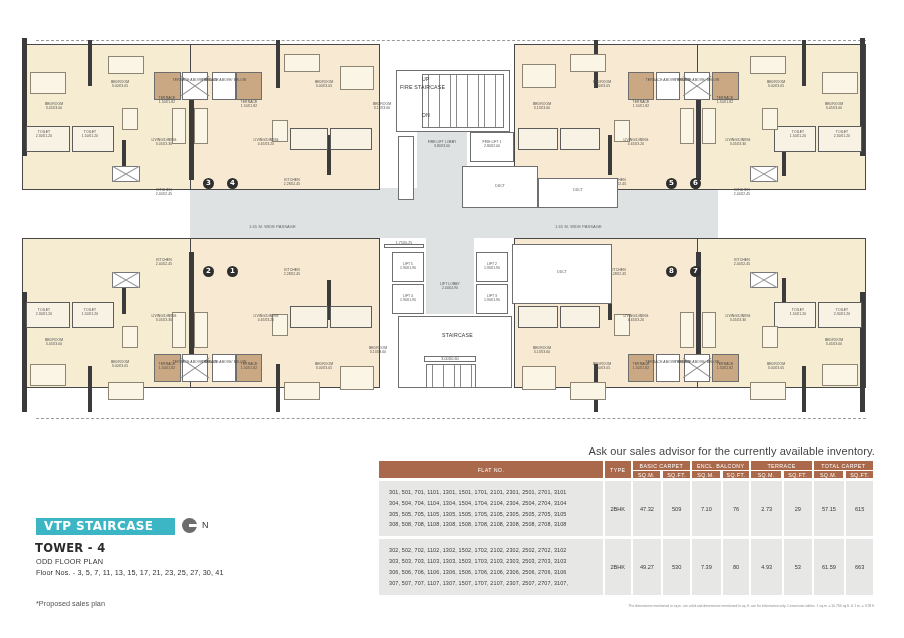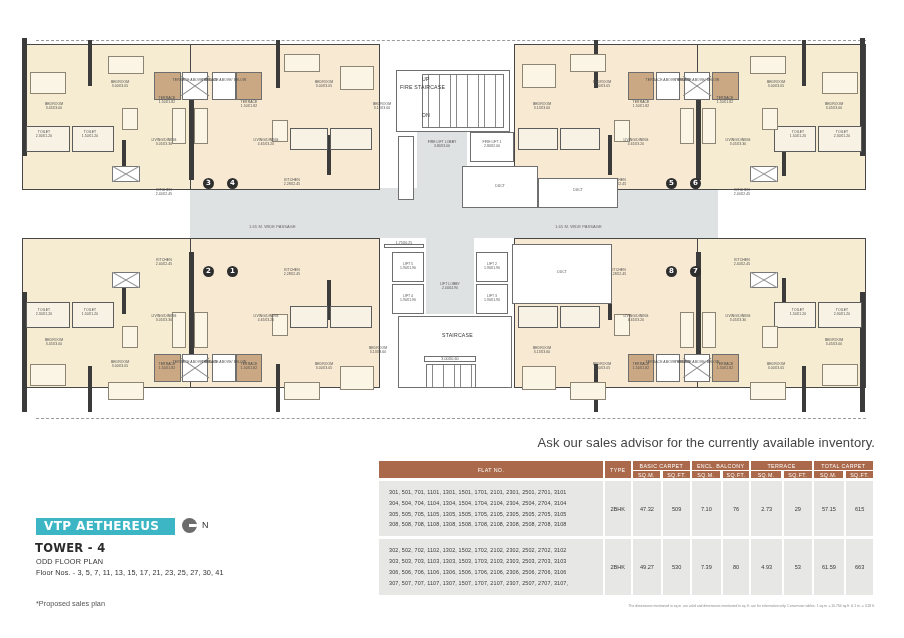--- a/index.html
+++ b/index.html
@@ -43,21 +43,21 @@
     font-family: "DejaVu Sans", sans-serif; font-weight: bold; font-size: 12px; line-height: 17px; padding-left: 8px; letter-spacing: .4px; }
   .north-icon { position: absolute; left: 182px; top: 518px; width: 15px; height: 15px; border-radius: 50%; background: #6c6c6c; overflow: hidden; }
   .north-icon::after { content: ""; position: absolute; right: 0; top: 6px; width: 8px; height: 3px; background: #fff; }
   .north-lbl { position: absolute; left: 202px; top: 520px; font-size: 9px; color: #333; }
   .tower { position: absolute; left: 35px; top: 541px; font-family: "DejaVu Sans", sans-serif; font-weight: bold; font-size: 11.5px; color: #2b2b2b; letter-spacing: .3px; }
   .odd-plan { position: absolute; left: 36px; top: 557px; font-size: 7.3px; color: #333; letter-spacing: .2px; }
   .floor-nos { position: absolute; left: 36px; top: 568px; font-size: 7.3px; color: #333; letter-spacing: .1px; }
   .proposed { position: absolute; left: 36px; top: 599px; font-size: 7.3px; color: #555; }
 
   
-  .advisory { position: absolute; right: 29px; top: 435px; font-size: 13px; color: #444; letter-spacing: .1px; }
+  .advisory { position: absolute; right: 29px; top: 445px; font-size: 11px; color: #444; letter-spacing: .1px; }
   .area-table { position: absolute; left: 377px; top: 461px; width: 498px; border-collapse: separate; border-spacing: 2px 0; }
   .area-table th { background: #a9694a; color: #fff; font-weight: normal; font-size: 5.3px; letter-spacing: .4px; text-align: center; padding: 0; }
   .area-table th.main { height: 9px; }
   .area-table th.sub { height: 8px; border-top: 1px solid #fff; }
   .area-table th.sub.left { border-right: 0.8px solid #fff; }
   .area-table td { background: #e7e7e5; font-size: 5.6px; color: #3a3a3a; text-align: center; vertical-align: middle; }
   .area-table td.flats { text-align: left; font-size: 5.4px; line-height: 10.8px; padding: 5px 4px 5px 10px; letter-spacing: .15px; white-space: nowrap; }
   .area-table tr.r1 td { height: 55px; }
   .area-table tr.r2 td { height: 56px; }
   .area-table tr.gap td { height: 3px; background: transparent; }
@@ -477,21 +477,21 @@
   <div class="core-box" style="left:490px;top:214px;width:100px;height:60px"></div>
   <div class="core-lbl" style="left:540px;top:240px">DUCT</div>
 
   <div class="core-box" style="left:376px;top:286px;width:114px;height:72px"></div>
   <div class="big-lbl" style="left:420px;top:302px">STAIRCASE</div>
   <div class="core-box" style="left:402px;top:326px;width:52px;height:6px"></div>
   <div class="core-lbl" style="left:428px;top:327px;font-size:3.8px">3.00X0.60</div>
   <div class="stairs" style="left:404px;top:334px;width:50px;height:24px"></div>
 </div>
 
-<div class="brand-badge">VTP AETHEREUS</div>
+<div class="brand-badge">VTP STAIRCASE</div>
 <div class="north-icon"></div>
 <div class="north-lbl">N</div>
 <div class="tower">TOWER - 4</div>
 <div class="odd-plan">ODD FLOOR PLAN</div>
 <div class="floor-nos">Floor Nos. - 3, 5, 7, 11, 13, 15, 17, 21, 23, 25, 27, 30, 41</div>
 <div class="proposed">*Proposed sales plan</div>
 
 <div class="advisory">Ask our sales advisor for the currently available inventory.</div>
 
 <table class="area-table">

